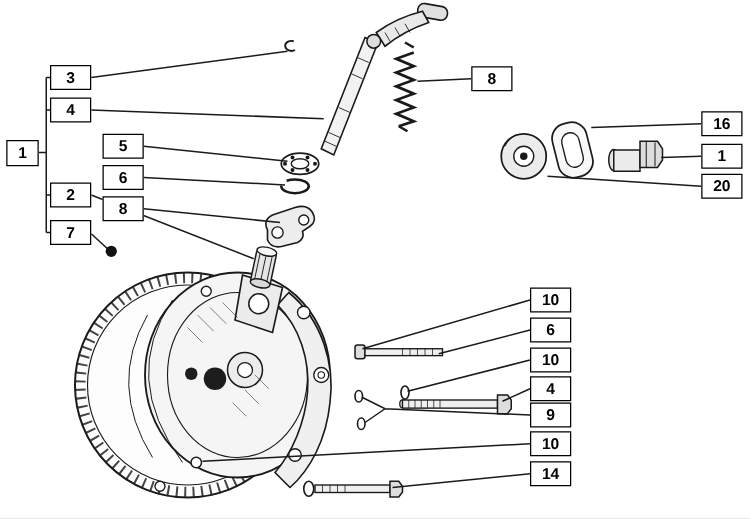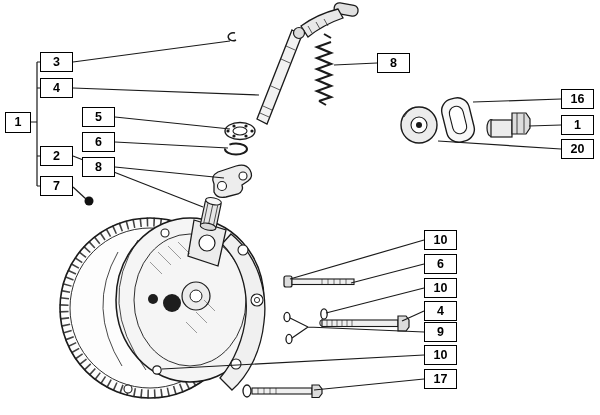--- a/index.html
+++ b/index.html
@@ -183,15 +183,15 @@
   <div class="callout" style="left:377px;top:53px">8</div>
   <div class="callout" style="left:561px;top:89px">16</div>
   <div class="callout" style="left:561px;top:115px">1</div>
   <div class="callout" style="left:561px;top:139px">20</div>
   <div class="callout" style="left:424px;top:230px">10</div>
   <div class="callout" style="left:424px;top:254px">6</div>
   <div class="callout" style="left:424px;top:278px">10</div>
   <div class="callout" style="left:424px;top:301px">4</div>
   <div class="callout" style="left:424px;top:322px">9</div>
   <div class="callout" style="left:424px;top:345px">10</div>
-  <div class="callout" style="left:424px;top:369px">17</div>
+  <div class="callout" style="left:424px;top:369px">14</div>
 
 </div>
 
 </body></html>

